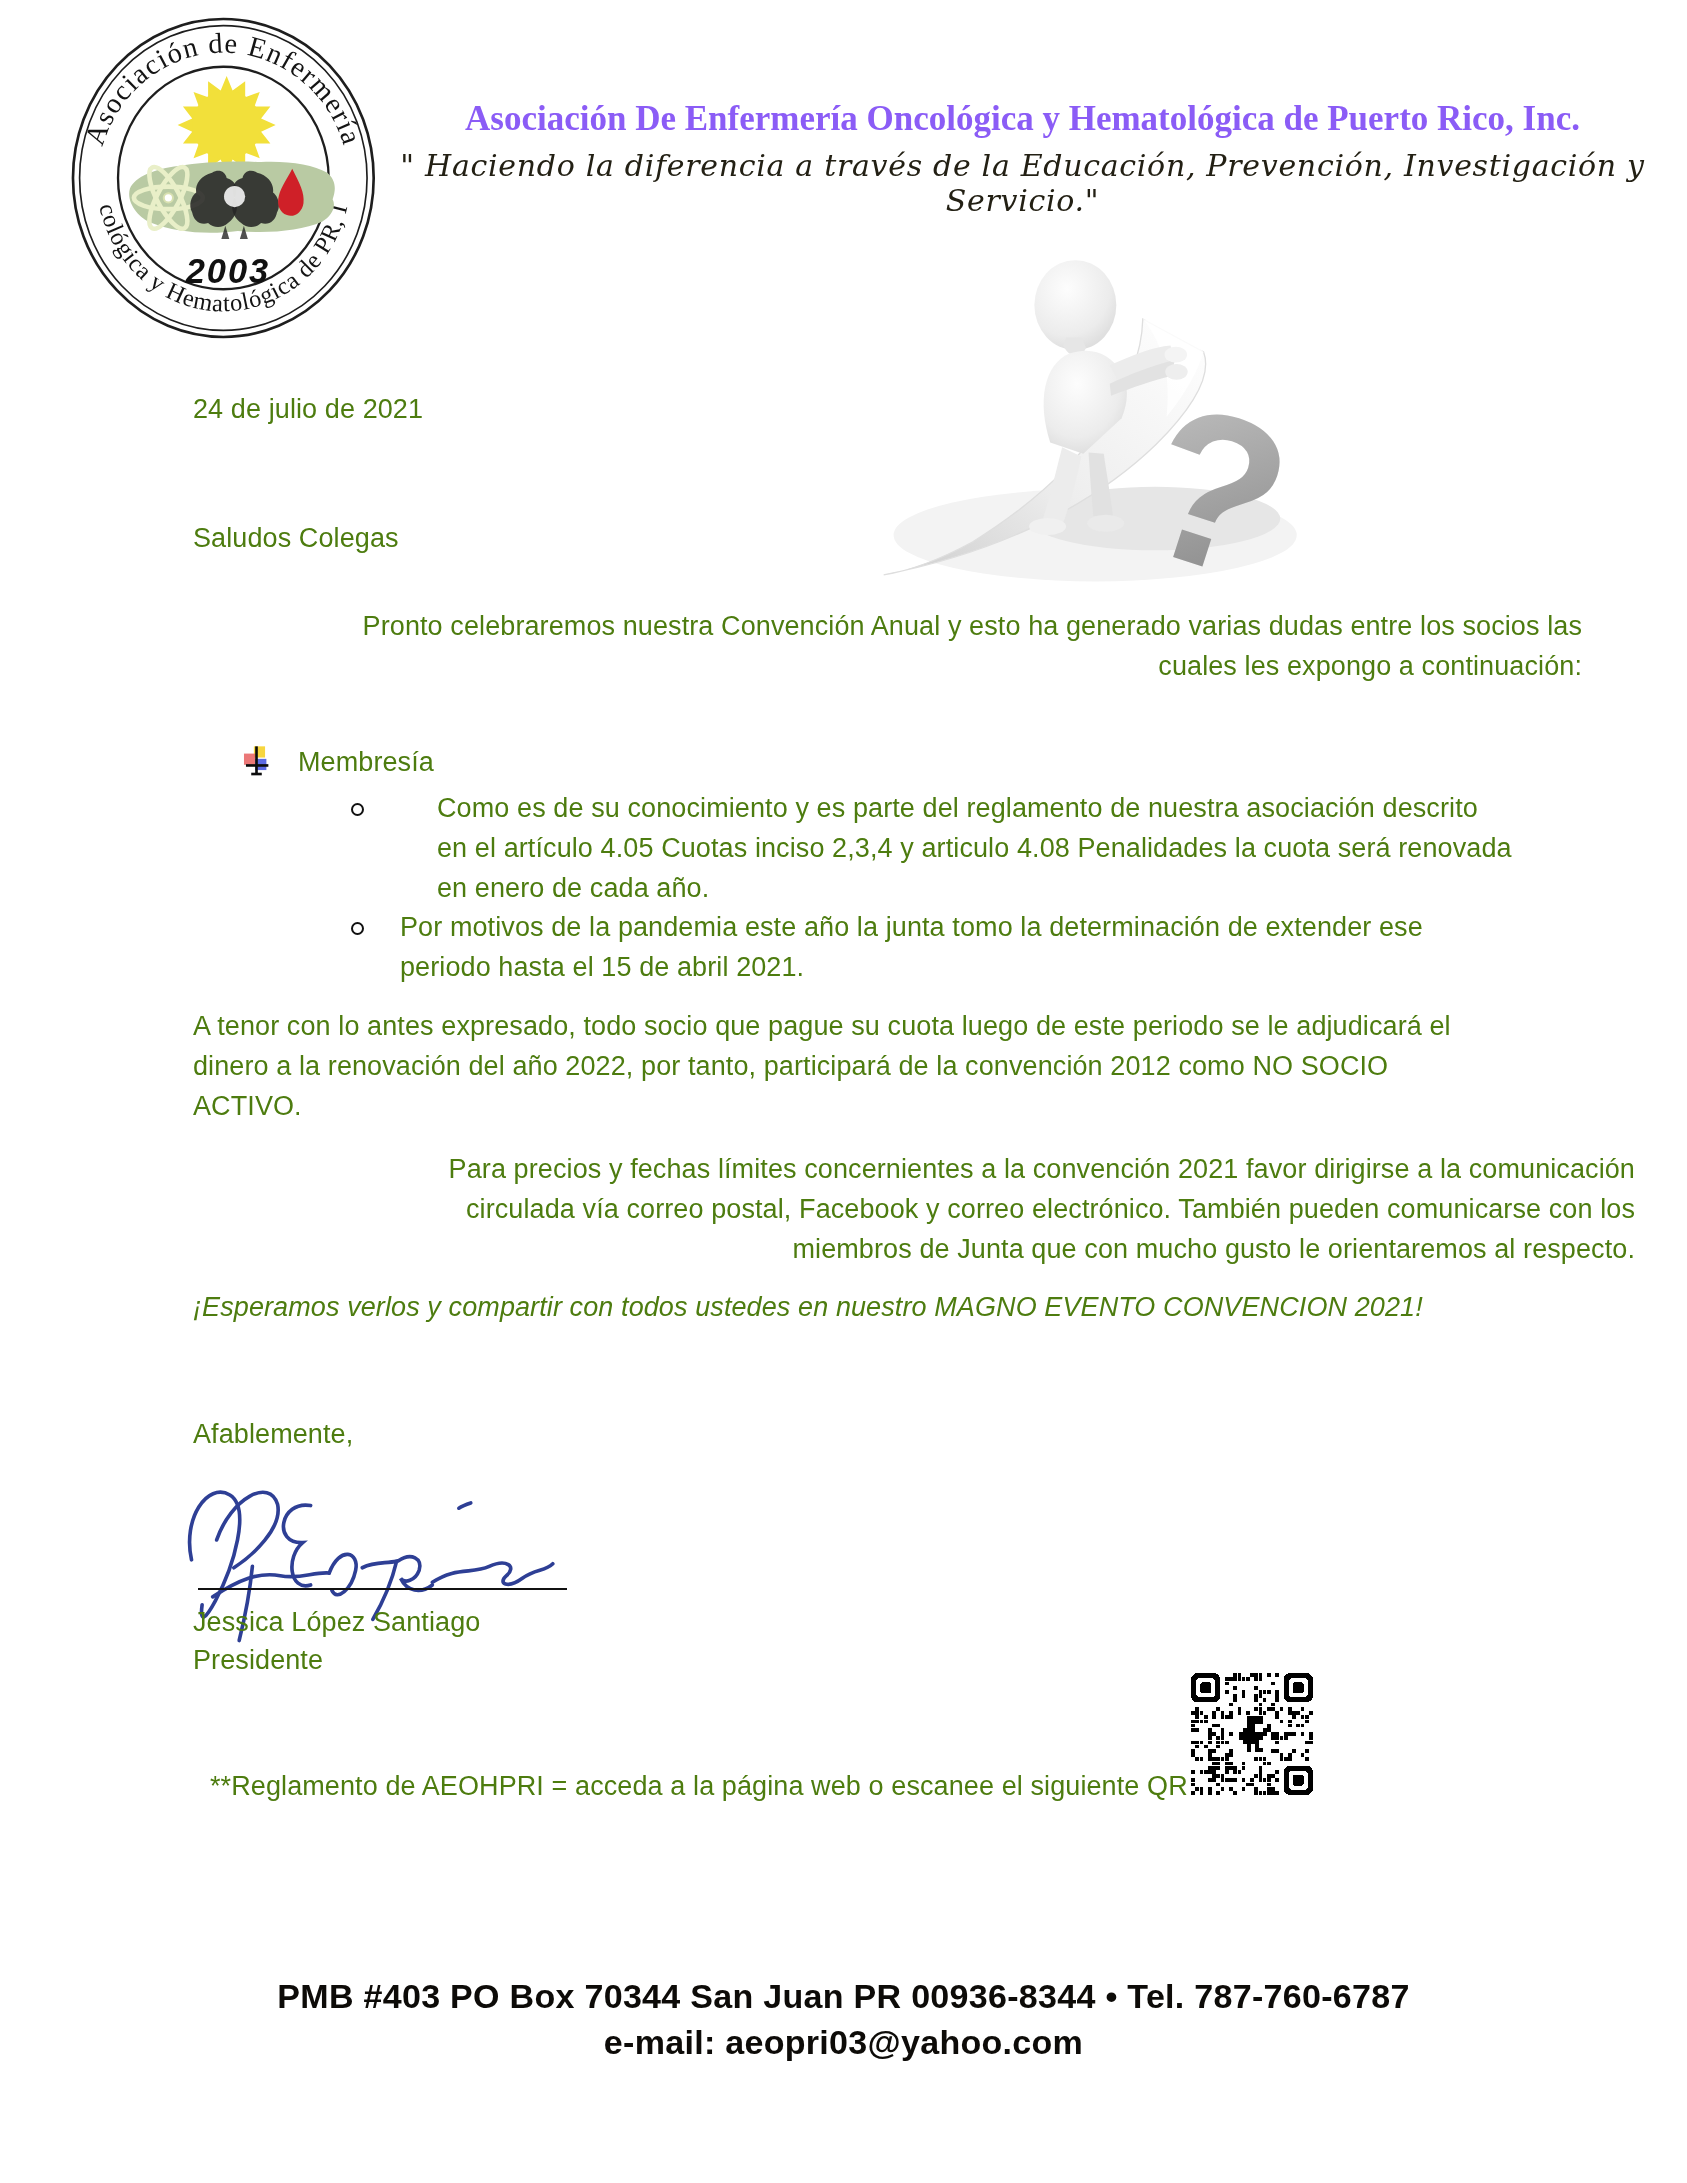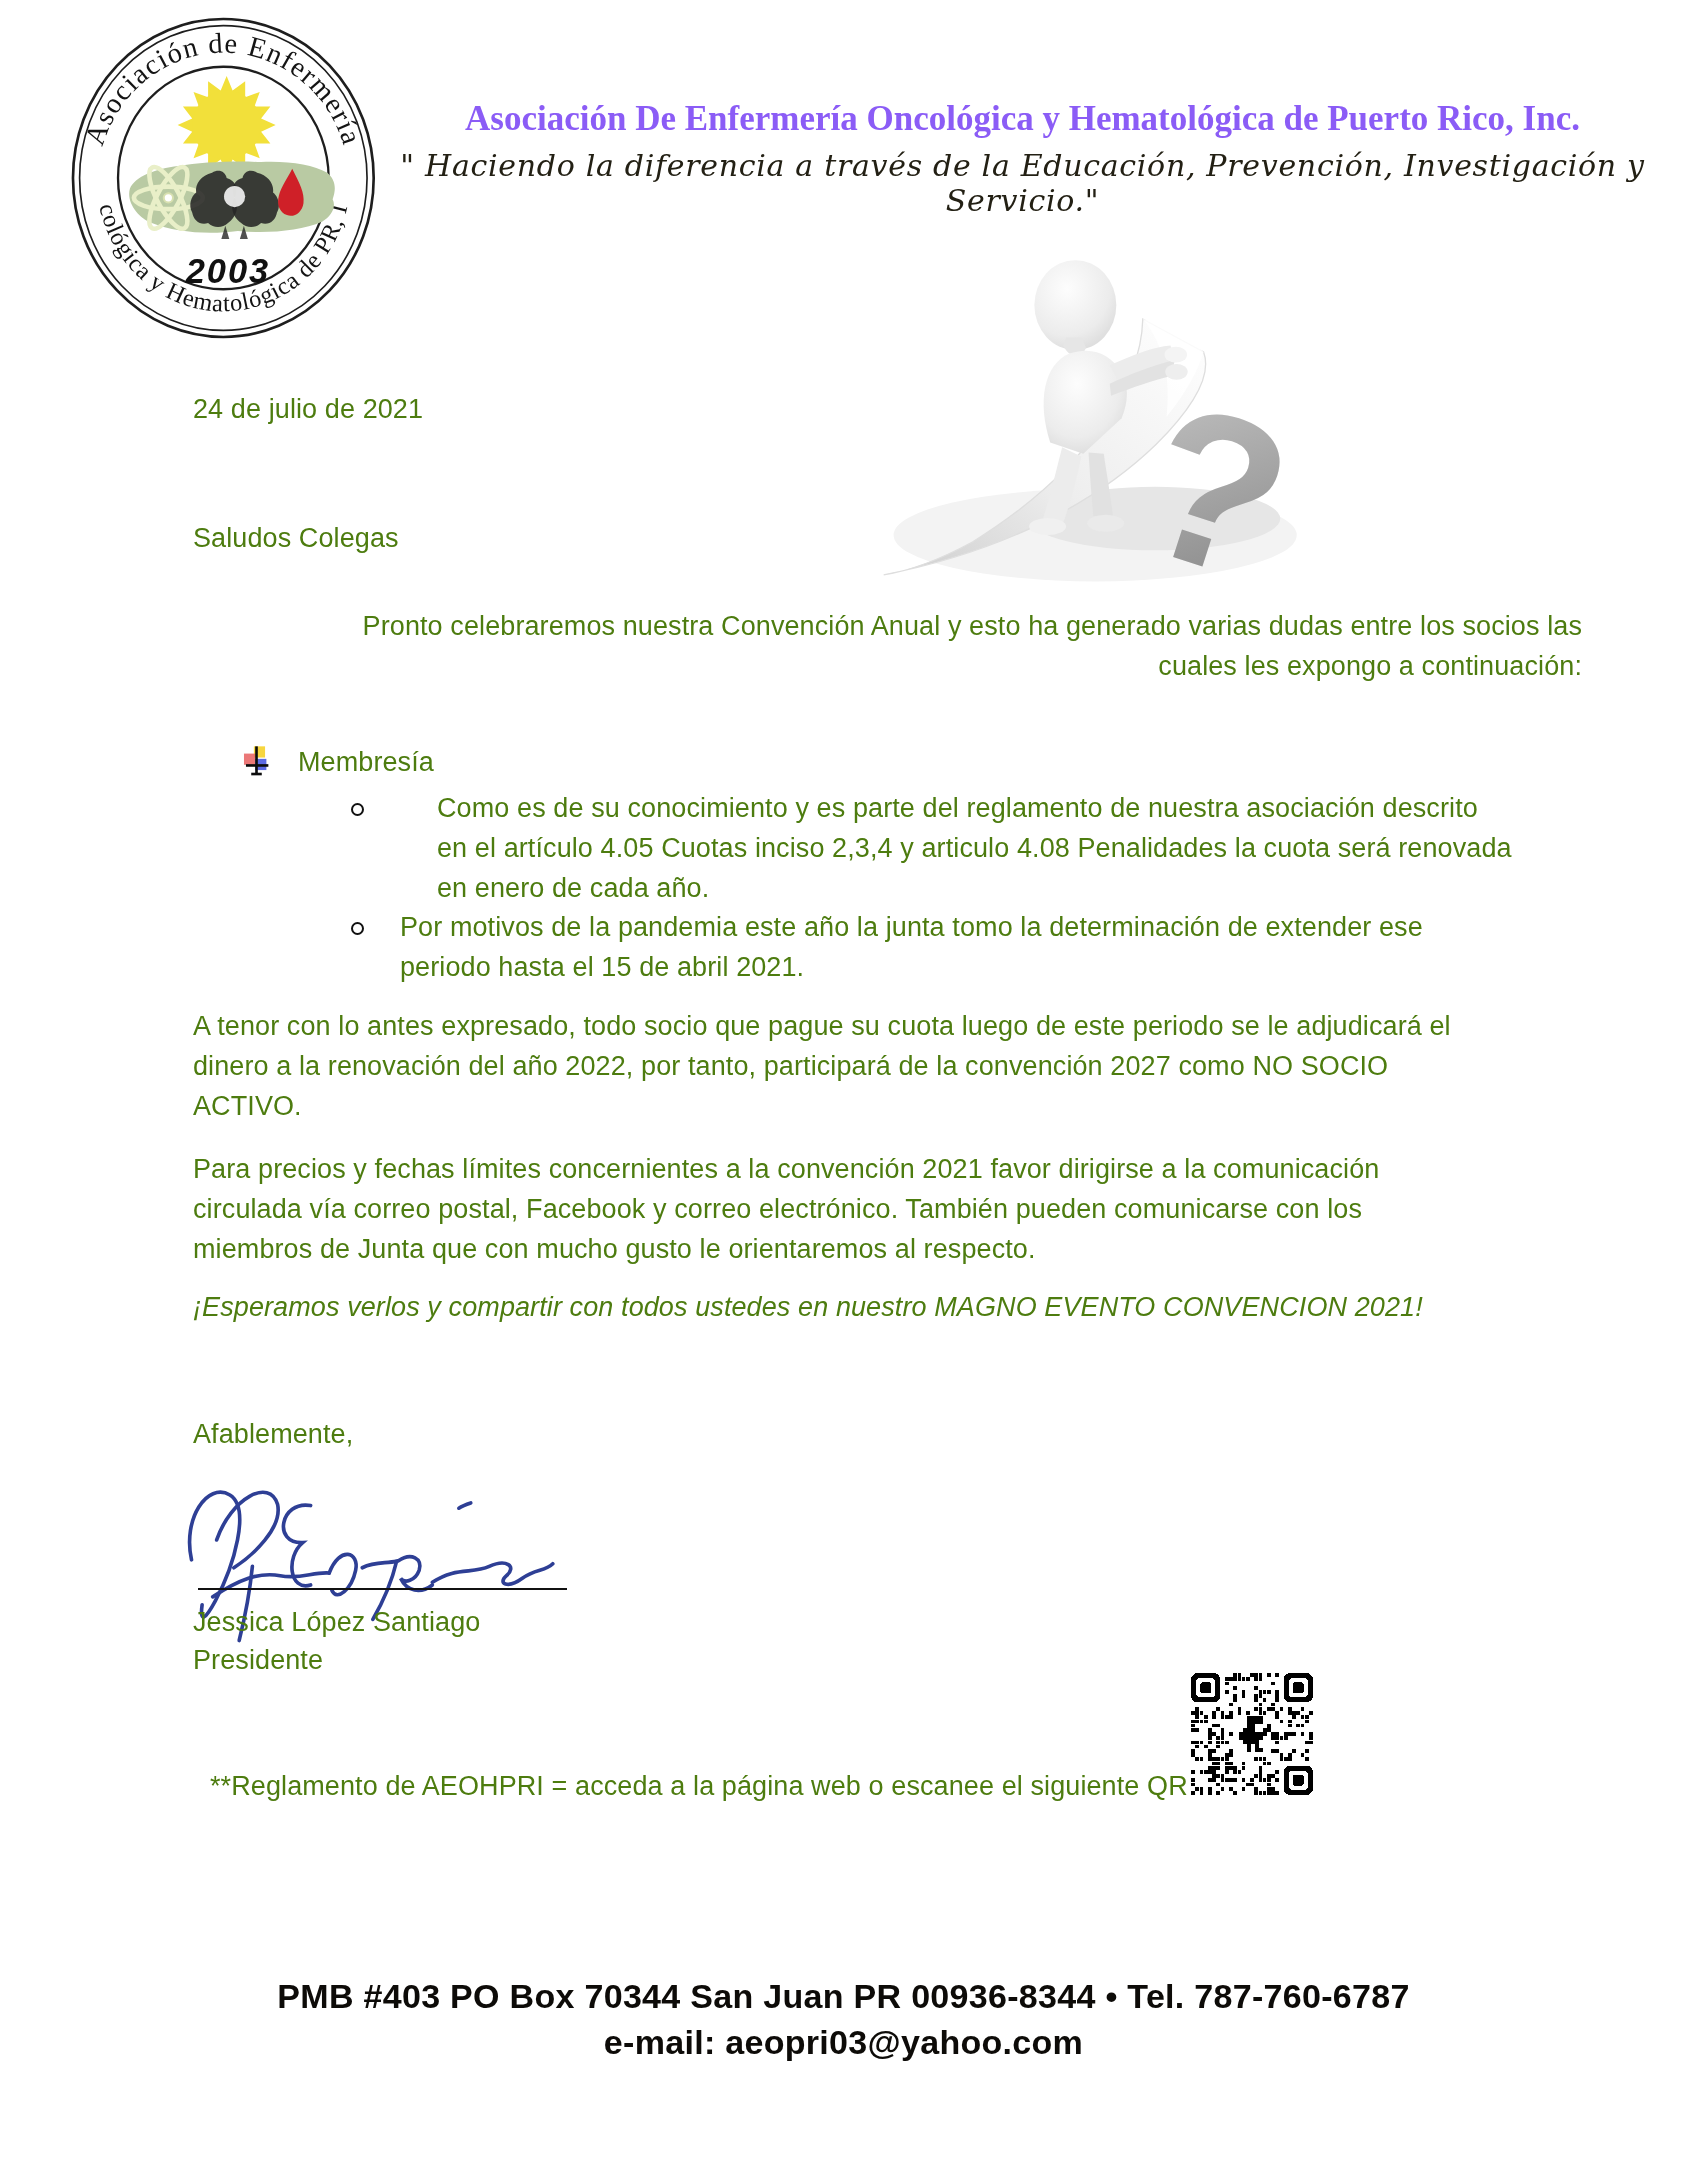--- a/index.html
+++ b/index.html
@@ -166,24 +166,24 @@
   <div class="abs sub-bullet-circle" style="left:351px;top:803px;"></div>
   <div class="abs body-text" style="left:400px;top:788px;width:1204px;margin-left:37px;">Como es de su conocimiento y es parte del reglamento de nuestra asociación descrito
 en el artículo 4.05 Cuotas inciso 2,3,4 y articulo 4.08 Penalidades la cuota será renovada
 en enero de cada año.</div>
 
   <div class="abs sub-bullet-circle" style="left:351px;top:922px;"></div>
   <div class="abs body-text" style="left:400px;top:907px;width:1204px;">Por motivos de la pandemia este año la junta tomo la determinación de extender ese
 periodo hasta el 15 de abril 2021.</div>
 
   <div class="abs body-text" style="left:193px;top:1006px;width:1442px;">A tenor con lo antes expresado, todo socio que pague su cuota luego de este periodo se le adjudicará el
-dinero a la renovación del año 2022, por tanto, participará de la convención 2027 como NO SOCIO
+dinero a la renovación del año 2022, por tanto, participará de la convención 2012 como NO SOCIO
 ACTIVO.</div>
 
-  <div class="abs body-text" style="left:193px;top:1149px;width:1442px;">Para precios y fechas límites concernientes a la convención 2021 favor dirigirse a la comunicación
+  <div class="abs body-text" style="left:193px;top:1149px;width:1442px;text-align:right;">Para precios y fechas límites concernientes a la convención 2021 favor dirigirse a la comunicación
 circulada vía correo postal, Facebook y correo electrónico. También pueden comunicarse con los
 miembros de Junta que con mucho gusto le orientaremos al respecto.</div>
 
   <div class="abs body-text emphasis" style="left:193px;top:1287px;width:1442px;">¡Esperamos verlos y compartir con todos ustedes en nuestro MAGNO EVENTO CONVENCION 2021!</div>
 
   <div class="abs body-text" style="left:193px;top:1414px;">Afablemente,</div>
 
   <svg class="abs" style="left:173px;top:1467px;" width="397" height="179" viewBox="0 0 600 270">
     <g fill="none" stroke-width="5.5" stroke-linecap="round" stroke="#2e3f95">
       <path d="M 28 140 C 14 78 52 22 86 42 C 118 62 92 150 64 202 C 50 228 40 238 44 208"></path>

